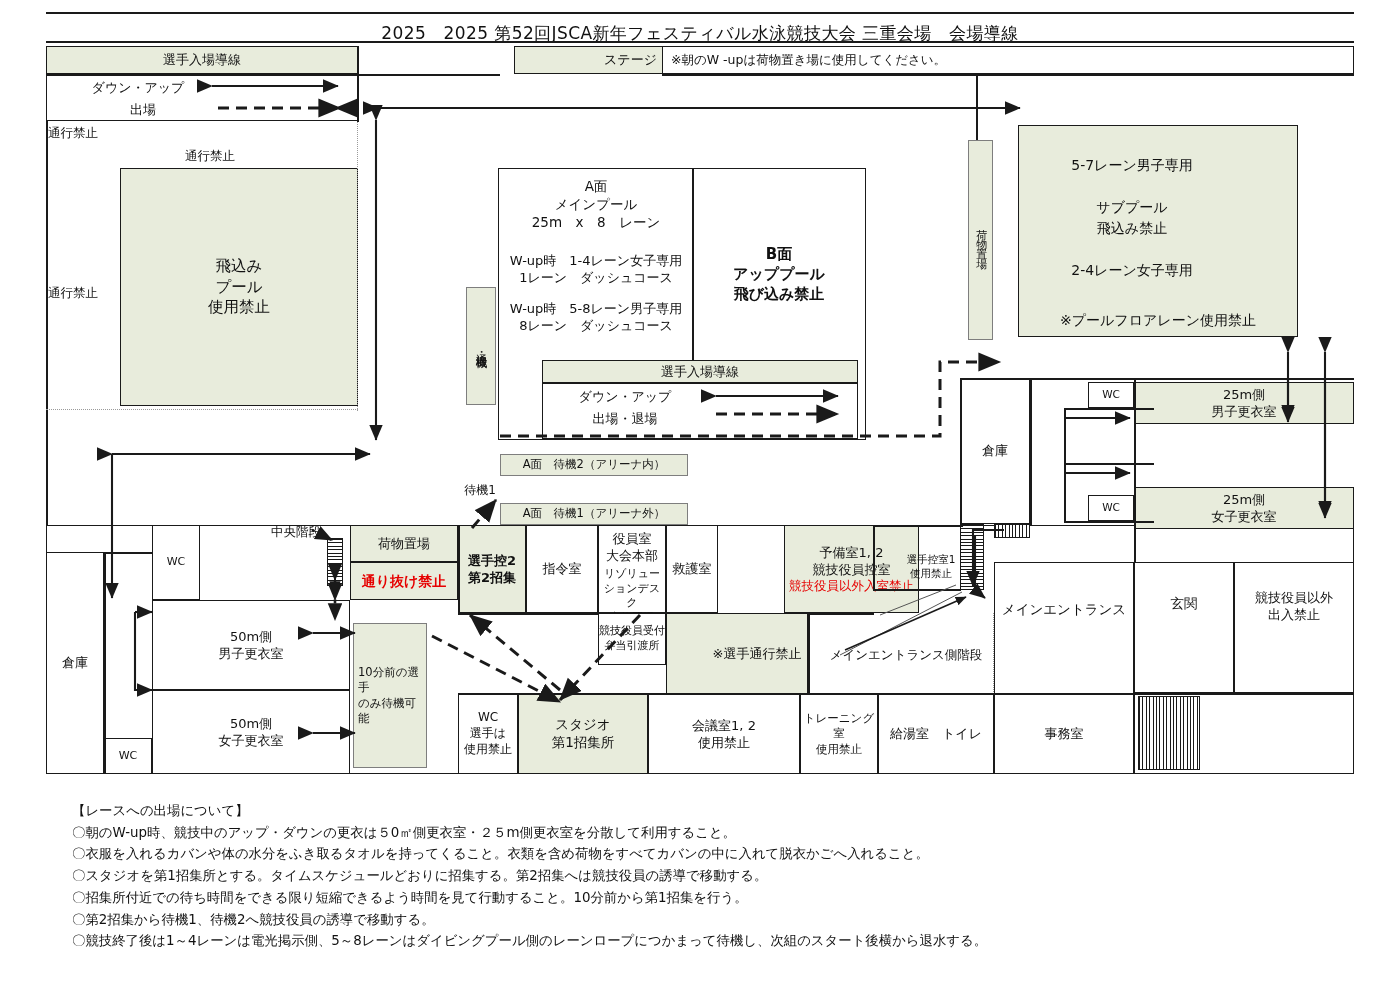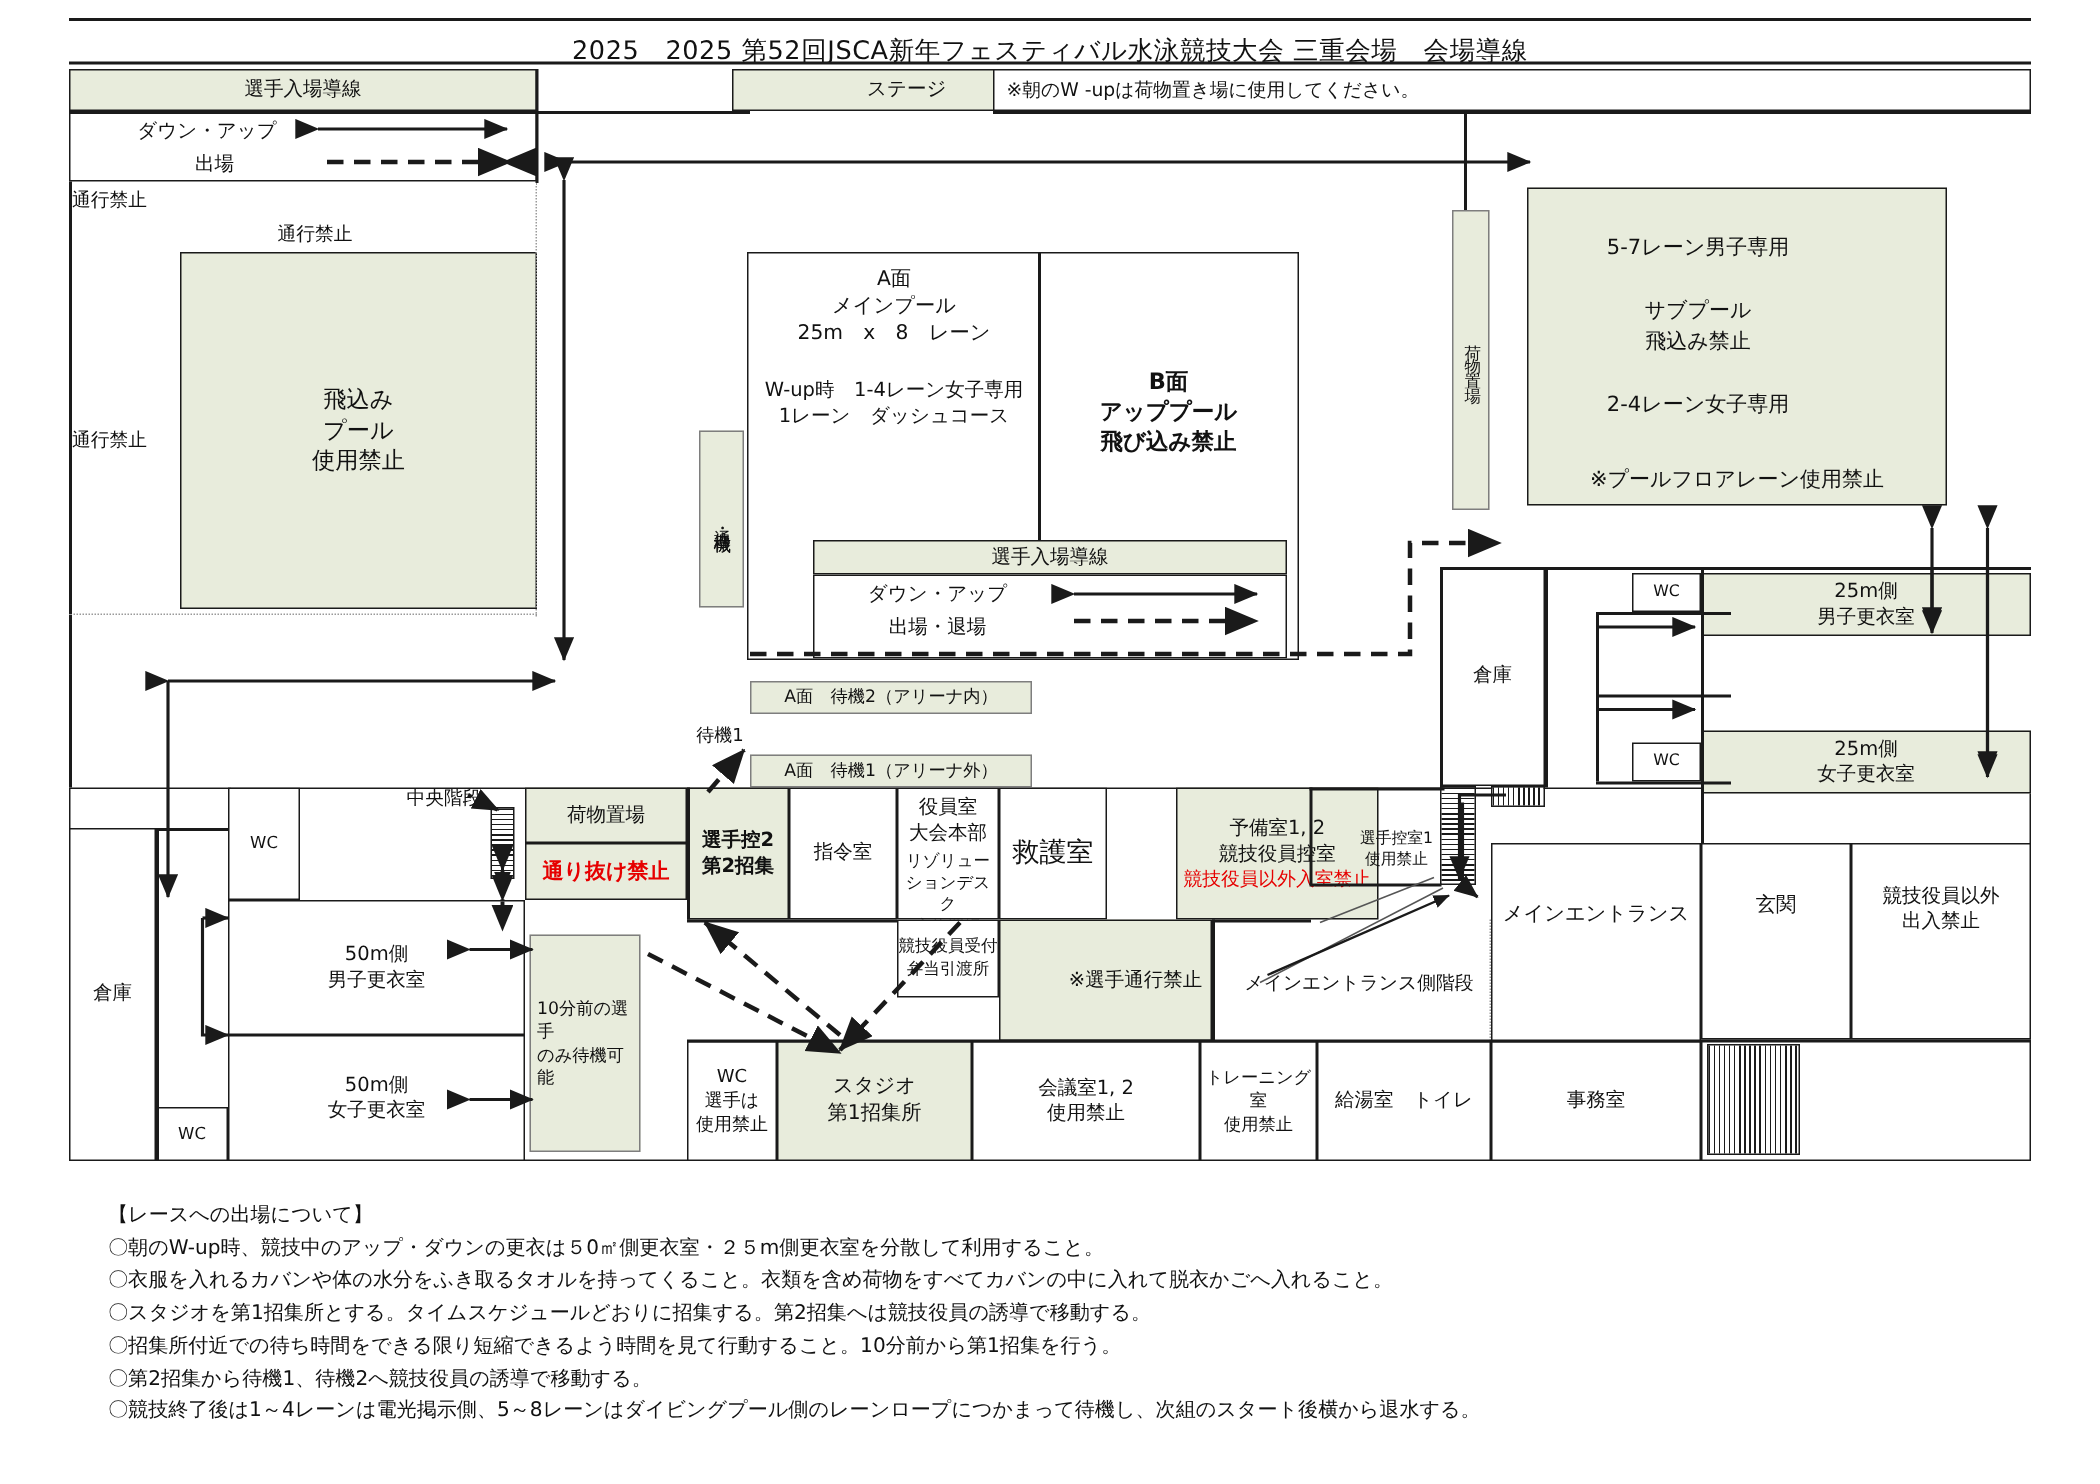--- a/index.html
+++ b/index.html
@@ -64,21 +64,21 @@
   <div id="titlerule"></div>
   <div id="title">2025　2025 第52回JSCA新年フェスティバル水泳競技大会 三重会場　会場導線</div>
   <div id="titlerule2"></div>
 
   <div class="bx fill" style="left:46px;top:46px;width:312px;height:28px;font-size:13px;">選手入場導線</div>
 
   <div class="bx nofill" style="left:46px;top:74px;width:312px;height:47px;"></div>
   <div class="lbl" style="left:78px;top:79px;width:120px;font-size:13px;">ダウン・アップ</div>
   <div class="lbl" style="left:98px;top:101px;width:90px;font-size:13px;">出場</div>
 
-  <div class="bx fill" style="left:488px;top:46px;width:186px;height:28px;font-size:13px;padding-left:47px;">ステージ</div>
+  <div class="bx fill" style="left:514px;top:46px;width:186px;height:28px;font-size:13px;padding-left:47px;">ステージ</div>
   <div class="bx nofill" style="left:662px;top:46px;width:692px;height:28px;font-size:12.5px;justify-content:flex-start;padding-left:8px;">※朝のW -upは荷物置き場に使用してください。</div>
 
   <div class="hline" style="left:46px;top:74px;width:454px;"></div>
   <div class="hline" style="left:662px;top:74px;width:692px;"></div>
 
   <div class="lbl" style="left:48px;top:125px;width:70px;font-size:12.5px;text-align:left;">通行禁止</div>
   <div class="lbl" style="left:160px;top:148px;width:100px;font-size:12.5px;">通行禁止</div>
   <div class="lbl" style="left:48px;top:285px;width:70px;font-size:12.5px;text-align:left;">通行禁止</div>
 
   <div class="bx fill" style="left:120px;top:168px;width:238px;height:238px;font-size:15.5px;">飛込み
@@ -91,20 +91,22 @@
   <div class="vline" style="left:357px;top:46px;width:1.6px;height:76px;"></div>
 
   <div class="bx nofill" style="left:498px;top:168px;width:368px;height:272px;"></div>
   <div class="vline" style="left:692px;top:168px;width:1.6px;height:195px;"></div>
 
   <div class="lbl" style="left:500px;top:178px;width:192px;font-size:13.5px;">A面
 メインプール
 25m　x　8　レーン</div>
   <div class="lbl" style="left:498px;top:252px;width:196px;font-size:13px;">W-up時　1-4レーン女子専用
 1レーン　ダッシュコース</div>
+  <div class="lbl" style="left:498px;top:300px;width:196px;font-size:13px;">W-up時　5-8レーン男子専用
+8レーン　ダッシュコース</div>
   <div class="lbl" style="left:694px;top:245px;width:170px;font-size:15px;font-weight:bold;">B面
 アッププール
 飛び込み禁止</div>
 
   <div class="bx fill grayb thin" style="left:466px;top:287px;width:30px;height:118px;">
     <span class="vtext" style="font-size:11.5px;">通告・機械</span>
   </div>
 
   <div class="bx fill" style="left:542px;top:360px;width:316px;height:23px;font-size:13px;">選手入場導線</div>
   <div class="bx nofill" style="left:542px;top:383px;width:316px;height:56px;"></div>
@@ -162,21 +164,21 @@
   <div class="bx nofill" style="left:526px;top:525px;width:72px;height:88px;font-size:13px;">指令室</div>
 
   <div class="bx nofill" style="left:598px;top:525px;width:68px;height:88px;flex-direction:column;justify-content:flex-start;padding-top:4px;">
     <span style="font-size:13px;">役員室
 大会本部</span>
     <span style="font-size:11px;margin-top:3px;">リゾリュー
 ションデスク
 忘物置場</span>
   </div>
 
-  <div class="bx nofill" style="left:666px;top:525px;width:72px;height:88px;font-size:18px;">救護室</div>
+  <div class="bx nofill" style="left:666px;top:525px;width:52px;height:88px;font-size:13px;">救護室</div>
 
   <div class="bx fill" style="left:738px;top:525px;width:135px;height:88px;flex-direction:column;margin-left:46px;">
     <span style="font-size:13px;">予備室1, 2
 競技役員控室</span>
     <span class="red" style="font-size:12.5px;">競技役員以外入室禁止</span>
   </div>
 
   <div class="lbl" style="left:897px;top:553px;width:68px;font-size:10.5px;">選手控室1
 使用禁止</div>
   <div class="stairV" style="left:960px;top:524px;width:24px;height:66px;"></div>

